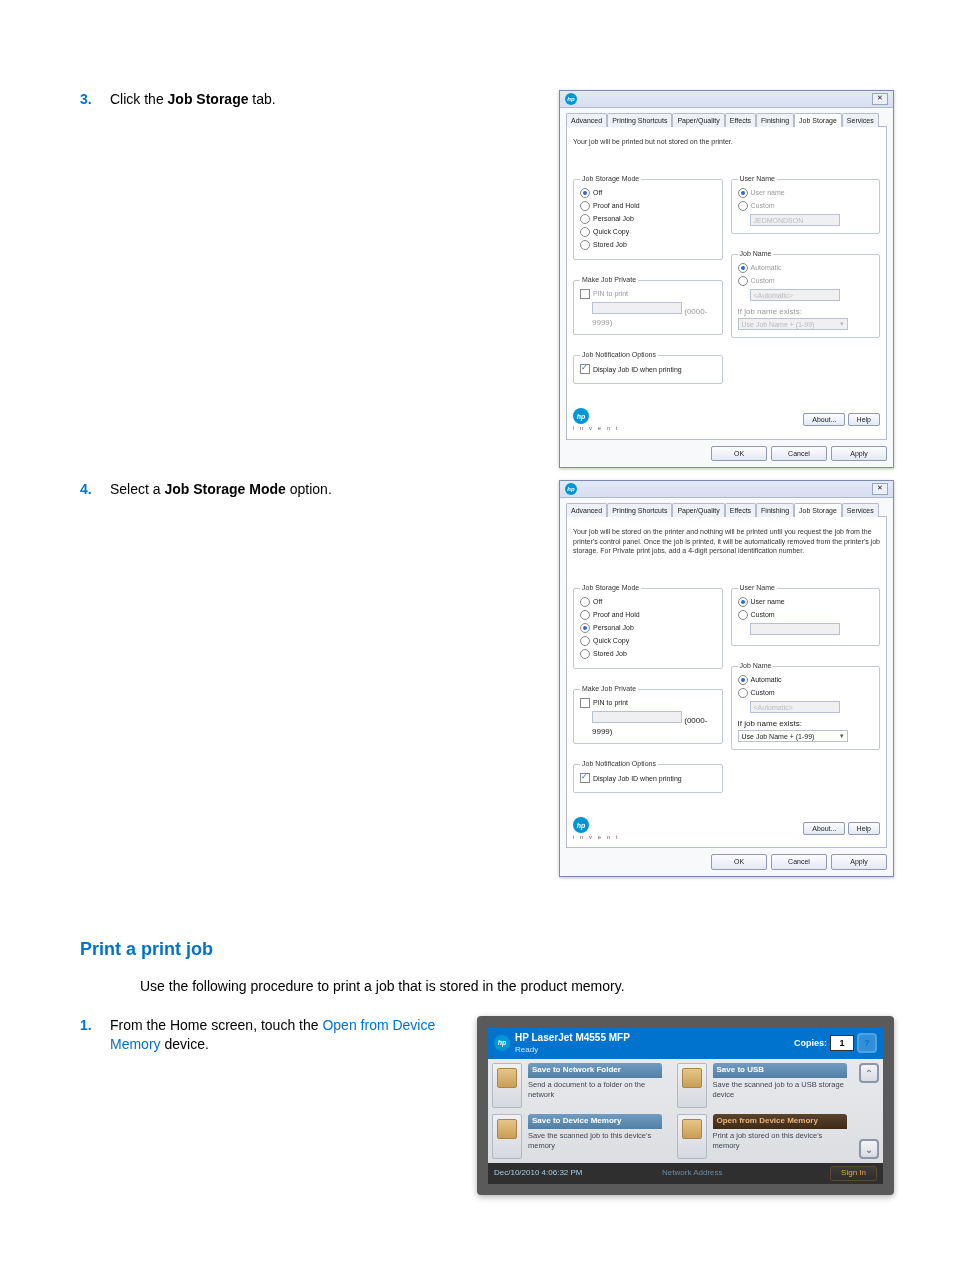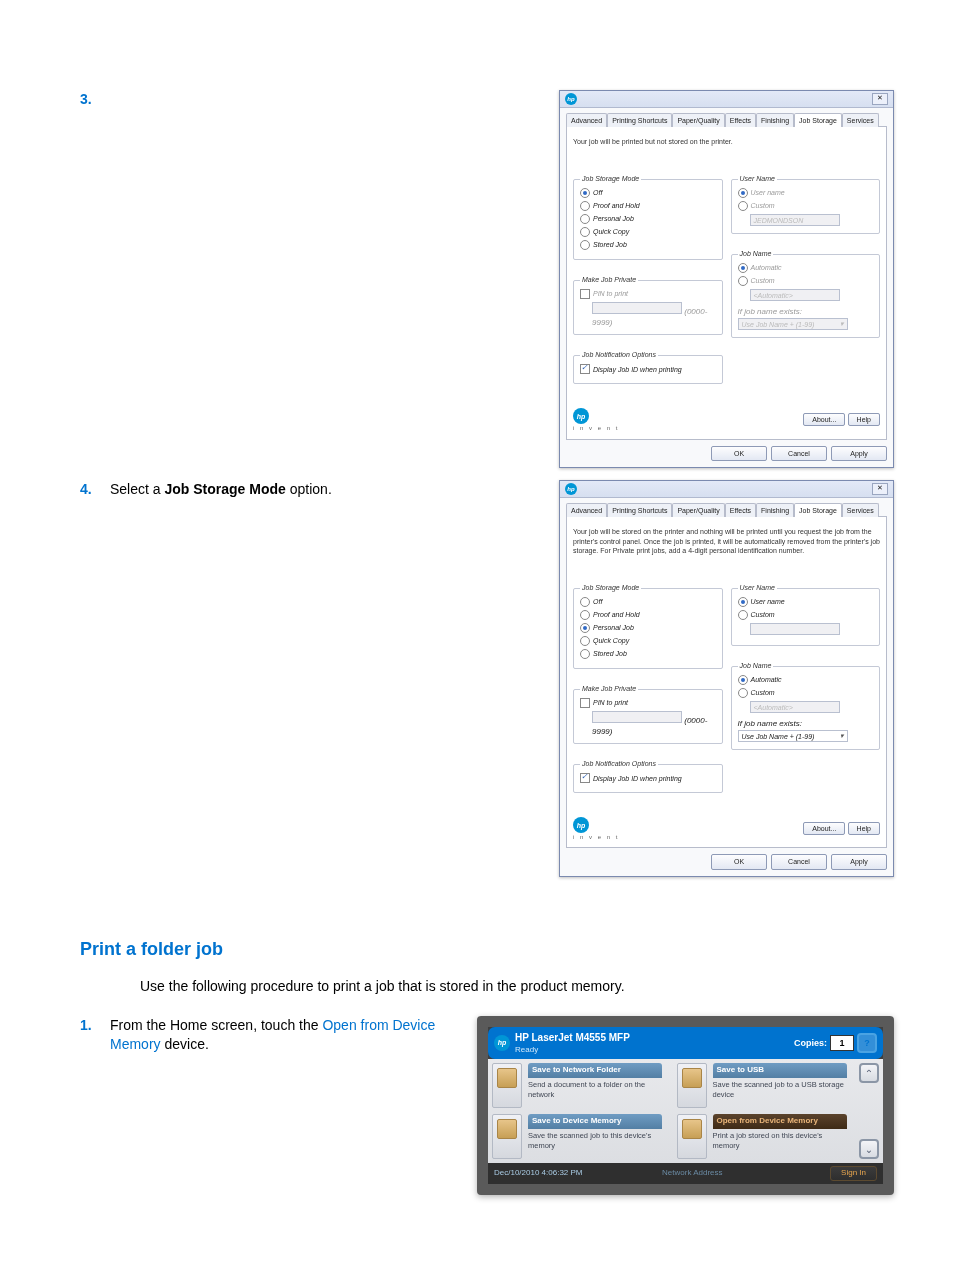--- a/index.html
+++ b/index.html
@@ -103,21 +103,20 @@
     margin: 4px 0 12px;
     font-size: 7px;
     color: #333;
   }
   .grp {
     border: 1px solid #c4c9d6;
     border-radius: 2px;
     margin: 20px 0;
     padding: 5px 6px 6px;
     position: relative;
-    font-style: italic;
   }
   .grp-title {
     position: absolute;
     top: -6px;
     left: 6px;
     background: #fff;
     padding: 0 2px;
     font-size: 7px;
     color: #333;
   }
@@ -249,21 +248,20 @@
     box-shadow: 0 2px 6px rgba(0,0,0,0.3);
   }
   .pp-top {
     display: flex;
     align-items: center;
     justify-content: space-between;
     background: #0073cf;
     padding: 4px 6px;
     font-size: 10px;
     font-weight: bold;
-    border-radius: 7px;
   }
   .pp-top .left { display: flex; align-items: center; gap: 5px; }
   .pp-top .ready { font-weight: normal; font-size: 8px; display: block; color: #d0e8fa; }
   .pp-copies {
     display: flex;
     align-items: center;
     gap: 3px;
     font-size: 9px;
   }
   .pp-copies .countbox {
@@ -393,20 +391,23 @@
   }
   .footer .f-left span:first-child { margin-right: 12px; }
 </style>
 </head>
 <body>
 
 <div class="page">
 
   <div class="step step3">
     <div class="step-idx">3.</div>
+    <div class="step-text">
+      <span>Click the </span><span class="bold">Job Storage</span><span> tab.</span>
+    </div>
     <div class="step-img">
 
       <div class="win-dialog">
         <div class="win-title">
           <span class="hp-logo" style="width:12px;height:12px;font-size:6px;">hp</span>
           <span class="close">✕</span>
         </div>
         <div class="win-body">
           <div class="tabs">
             <span class="tab">Advanced</span>
@@ -618,21 +619,21 @@
           <div class="btn-row">
             <span class="btn">OK</span>
             <span class="btn">Cancel</span>
             <span class="btn">Apply</span>
           </div>
         </div>
       </div>
     </div>
   </div>
 
-  <div class="section-heading">Print a folder job</div>
+  <div class="section-heading">Print a print job</div>
   <div class="section-text">Use the following procedure to print a job that is stored in the product memory.</div>
 
   <div class="step">
     <div class="step-idx">1.</div>
     <div class="step-text">
       <span>From the Home screen, touch the </span><span class="link">Open from Device Memory</span><span> device.</span>
     </div>
     <div class="step-img">
 
       <div class="printer-panel">

